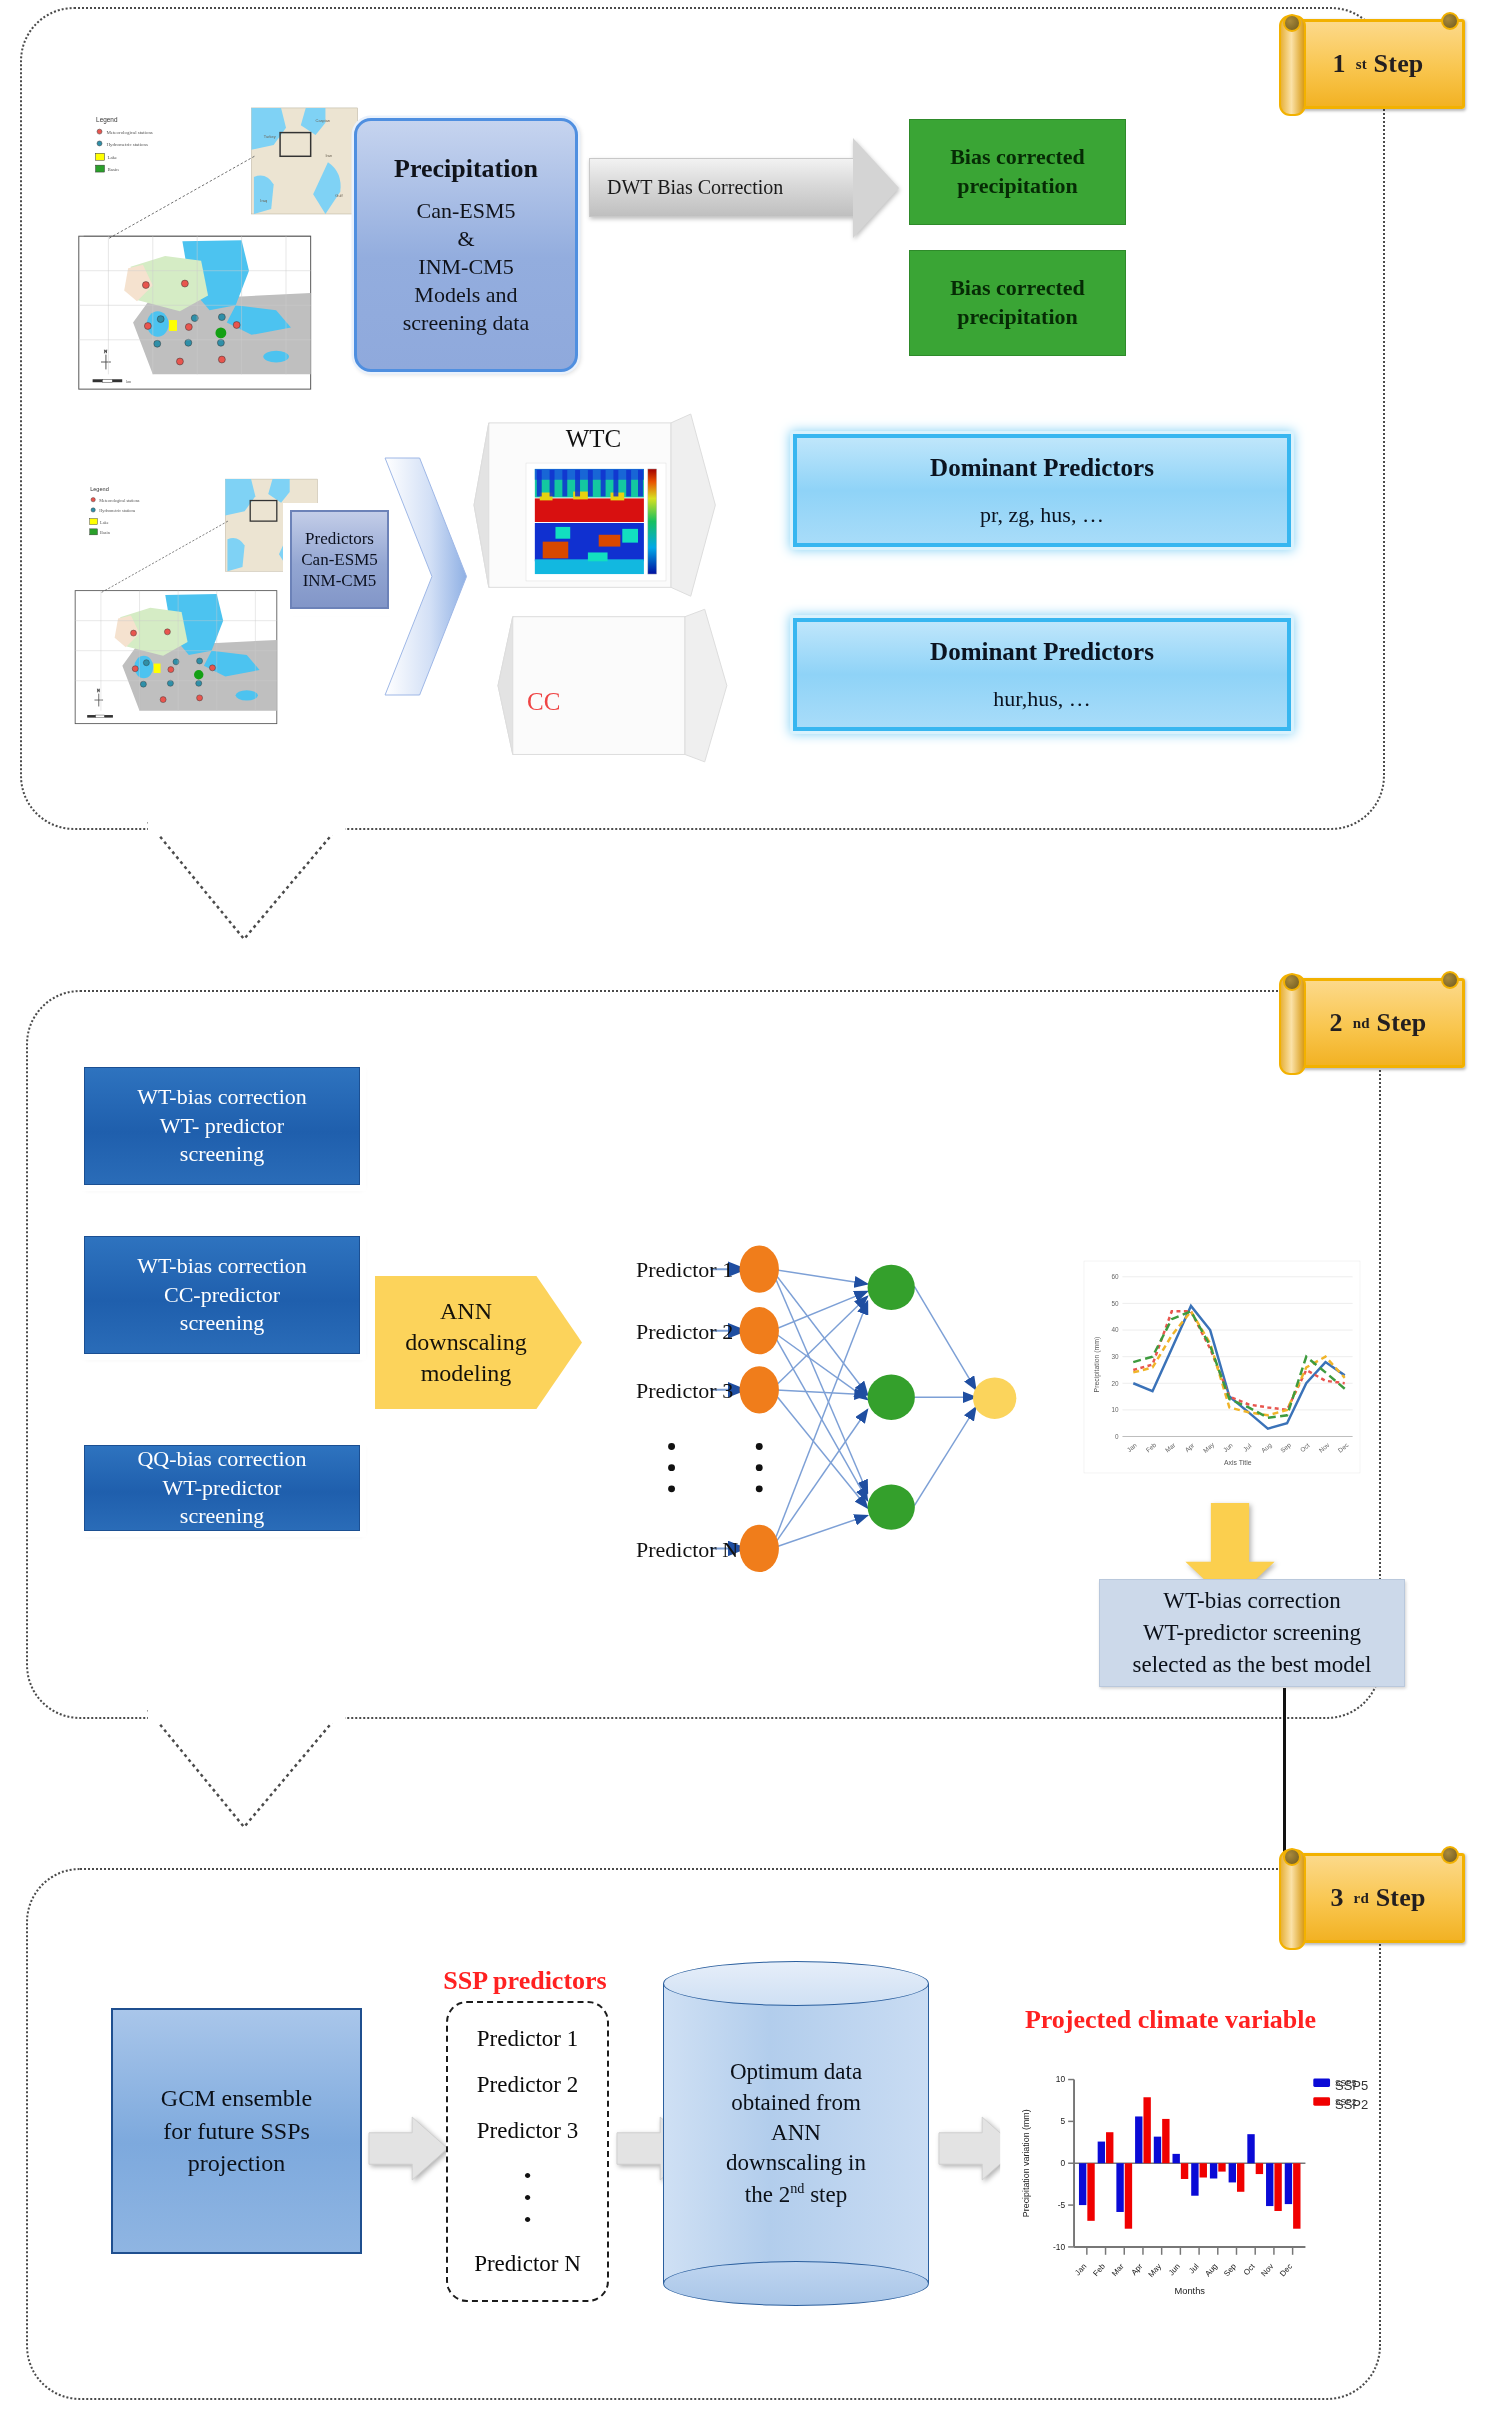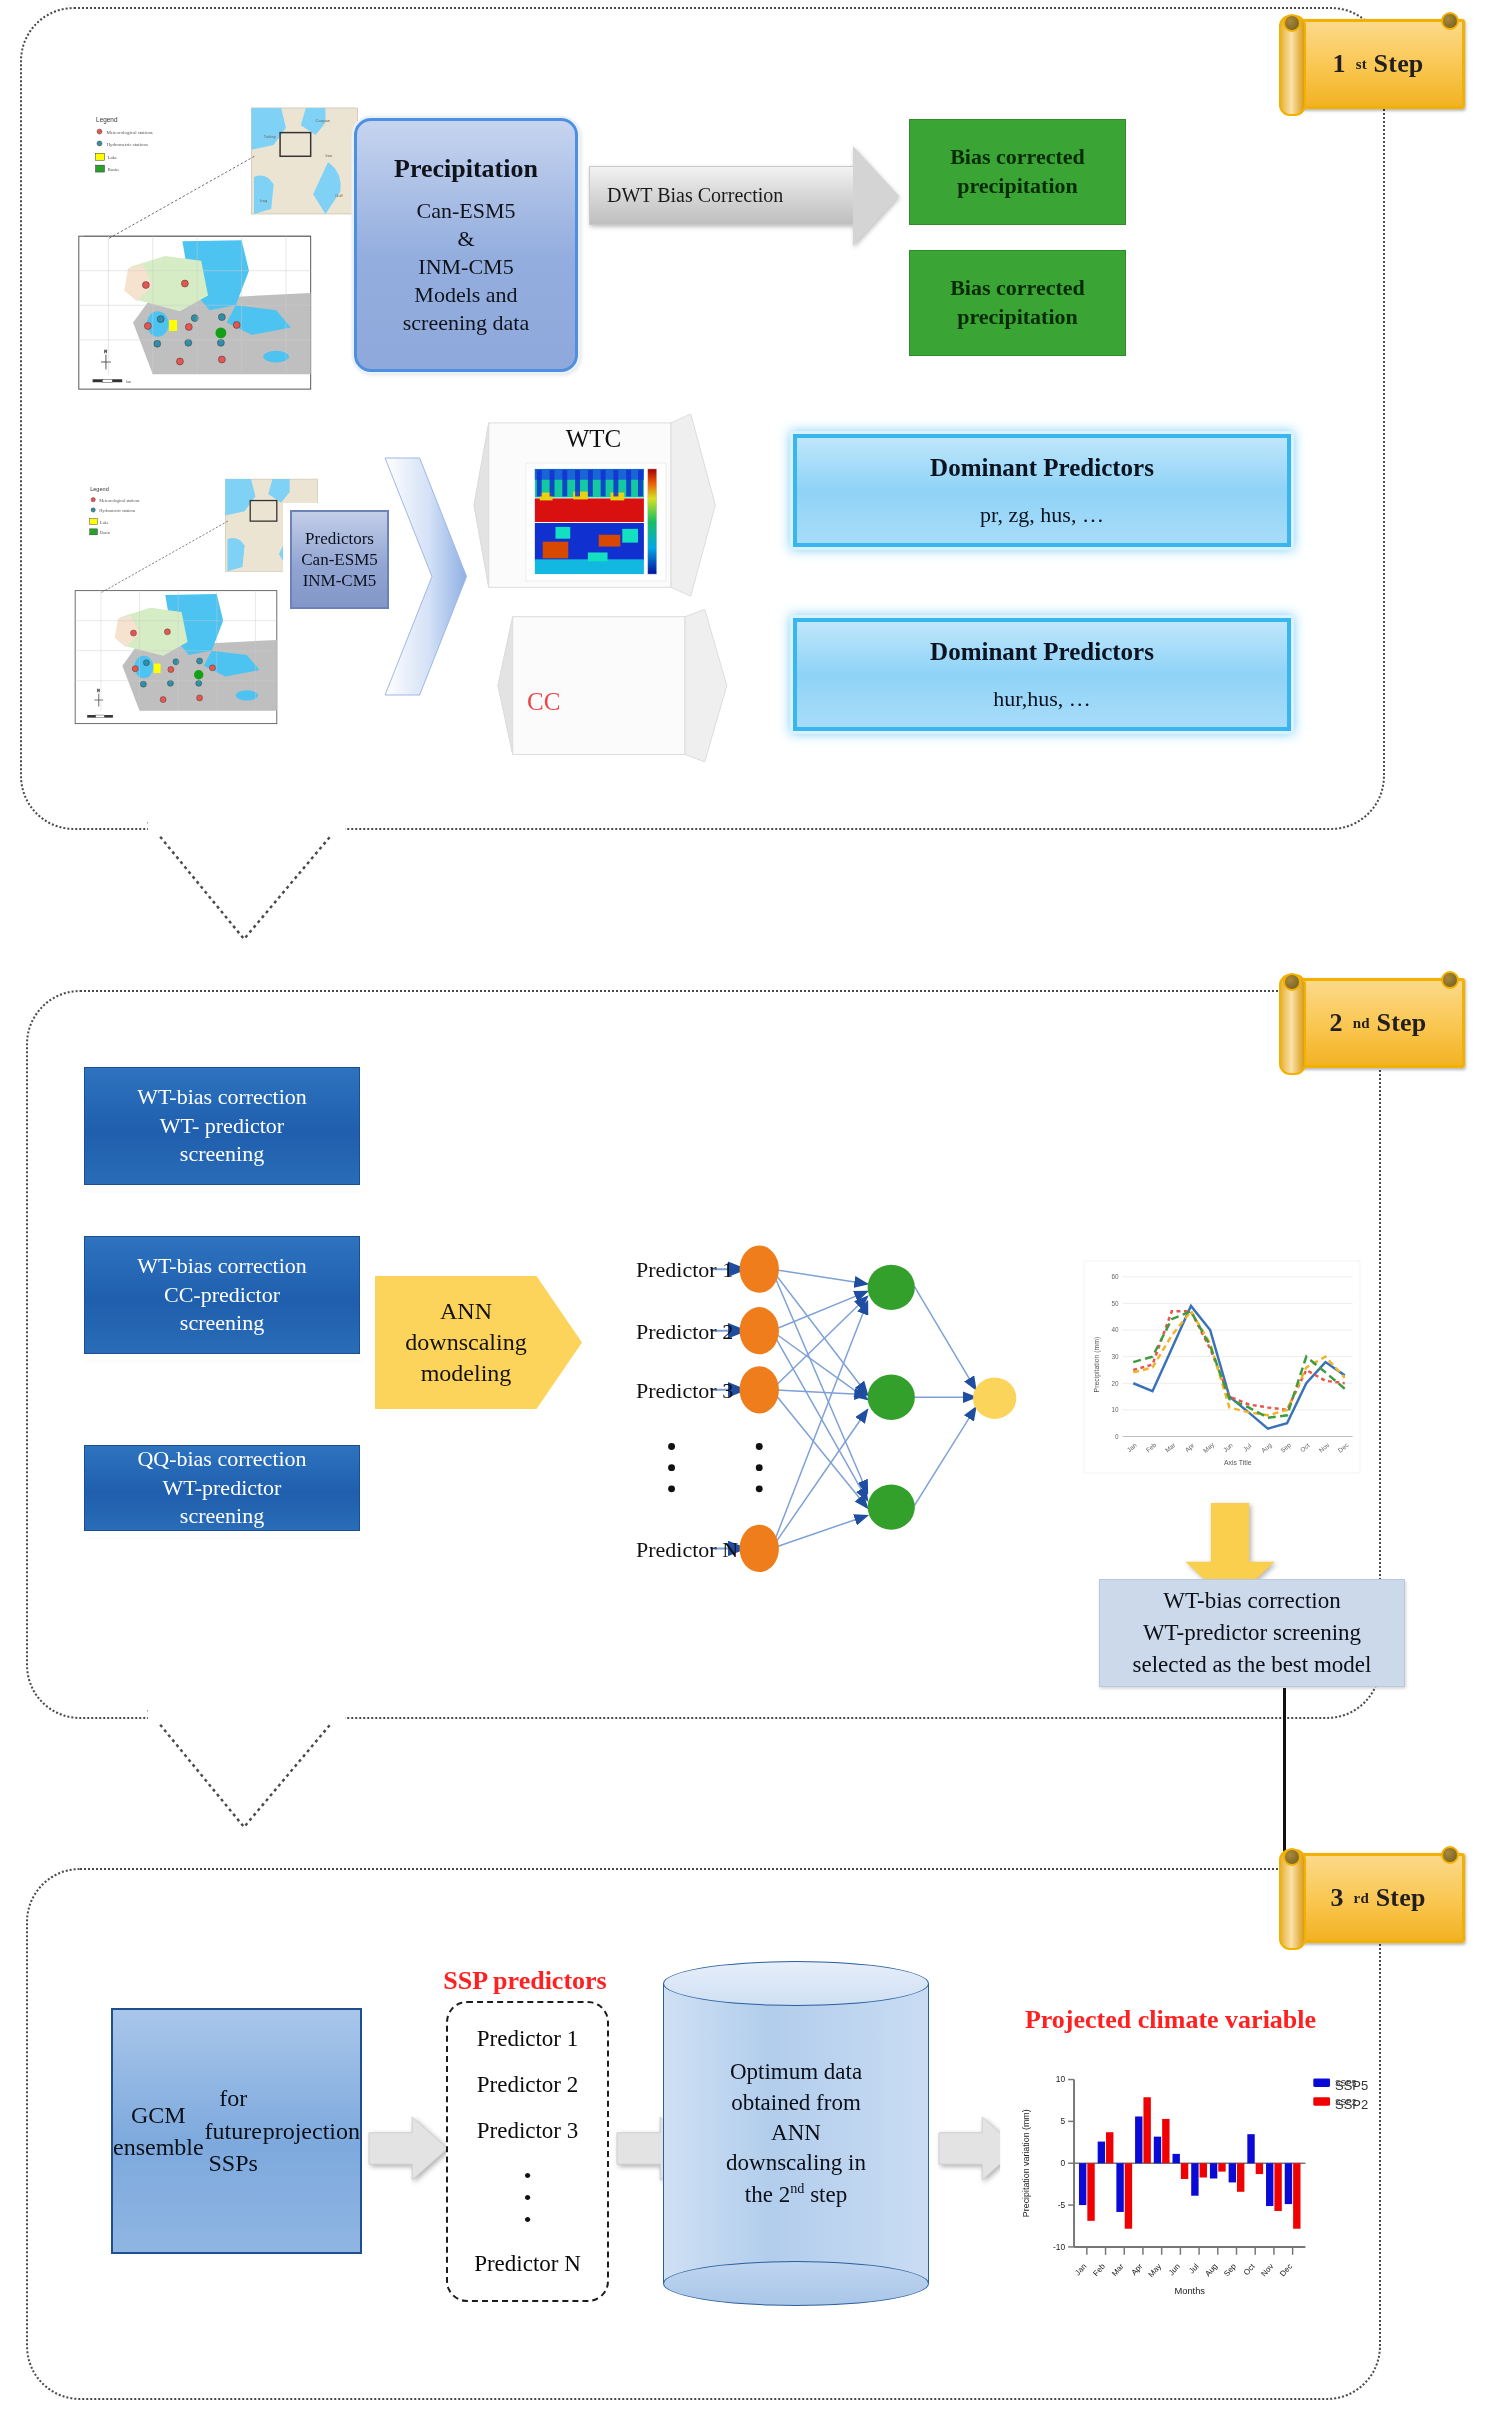--- a/index.html
+++ b/index.html
@@ -207,21 +207,21 @@
 
   <div class="box blue-round" style="left:354px;top:118px;width:224px;height:254px;">
     <div class="ttl">Precipitation</div>
     <div>Can-ESM5</div>
     <div>&amp;</div>
     <div>INM-CM5</div>
     <div>Models and</div>
     <div>screening data</div>
   </div>
 
-  <div class="gray-arrow" style="left:589px;top:166px;width:266px;">
+  <div class="gray-arrow" style="left:589px;top:158px;width:266px;">
     <span>DWT Bias Correction</span>
     <span class="head"></span>
   </div>
 
 
   <div class="box green-box" style="left:909px;top:119px;width:217px;height:106px;">
     <div>Bias corrected</div>
     <div>precipitation</div>
   </div>
   <div class="box green-box" style="left:909px;top:250px;width:217px;height:106px;">
@@ -564,21 +564,21 @@
 
   <div class="ribbon" style="left:1291px;top:1853px;">
     <div class="curl"></div>
     <div class="pin l"></div>
     <div class="pin r"></div>
     <div class="label">
       <span>3</span><sup>rd</sup>&nbsp;<span>Step</span>
     </div>
   </div>
 
-  <div class="box" style="left:111px;top:2008px;width:251px;height:246px;font-size:24px;line-height:1.35;color:#0b1018;
+  <div class="box" style="left:111px;top:2008px;width:251px;height:246px;flex-direction:column;font-size:24px;line-height:1.35;color:#0b1018;
               background:linear-gradient(180deg,#a9c6ea 0%,#7da9dd 55%,#8fb5e2 100%);border:2.5px solid #1f4f8f;">
     <div>GCM ensemble</div>
     <div>for future SSPs</div>
     <div>projection</div>
   </div>
 
   <svg class="arrow3d" style="left:369px;top:2114px;" width="81" height="69" viewBox="0 0 165 140">
     <polygon points="0,38 88,38 88,6 160,70 88,134 88,102 0,102" fill="#e3e3e3" stroke="#cfcfcf" stroke-width="2"></polygon>
   </svg>
 

